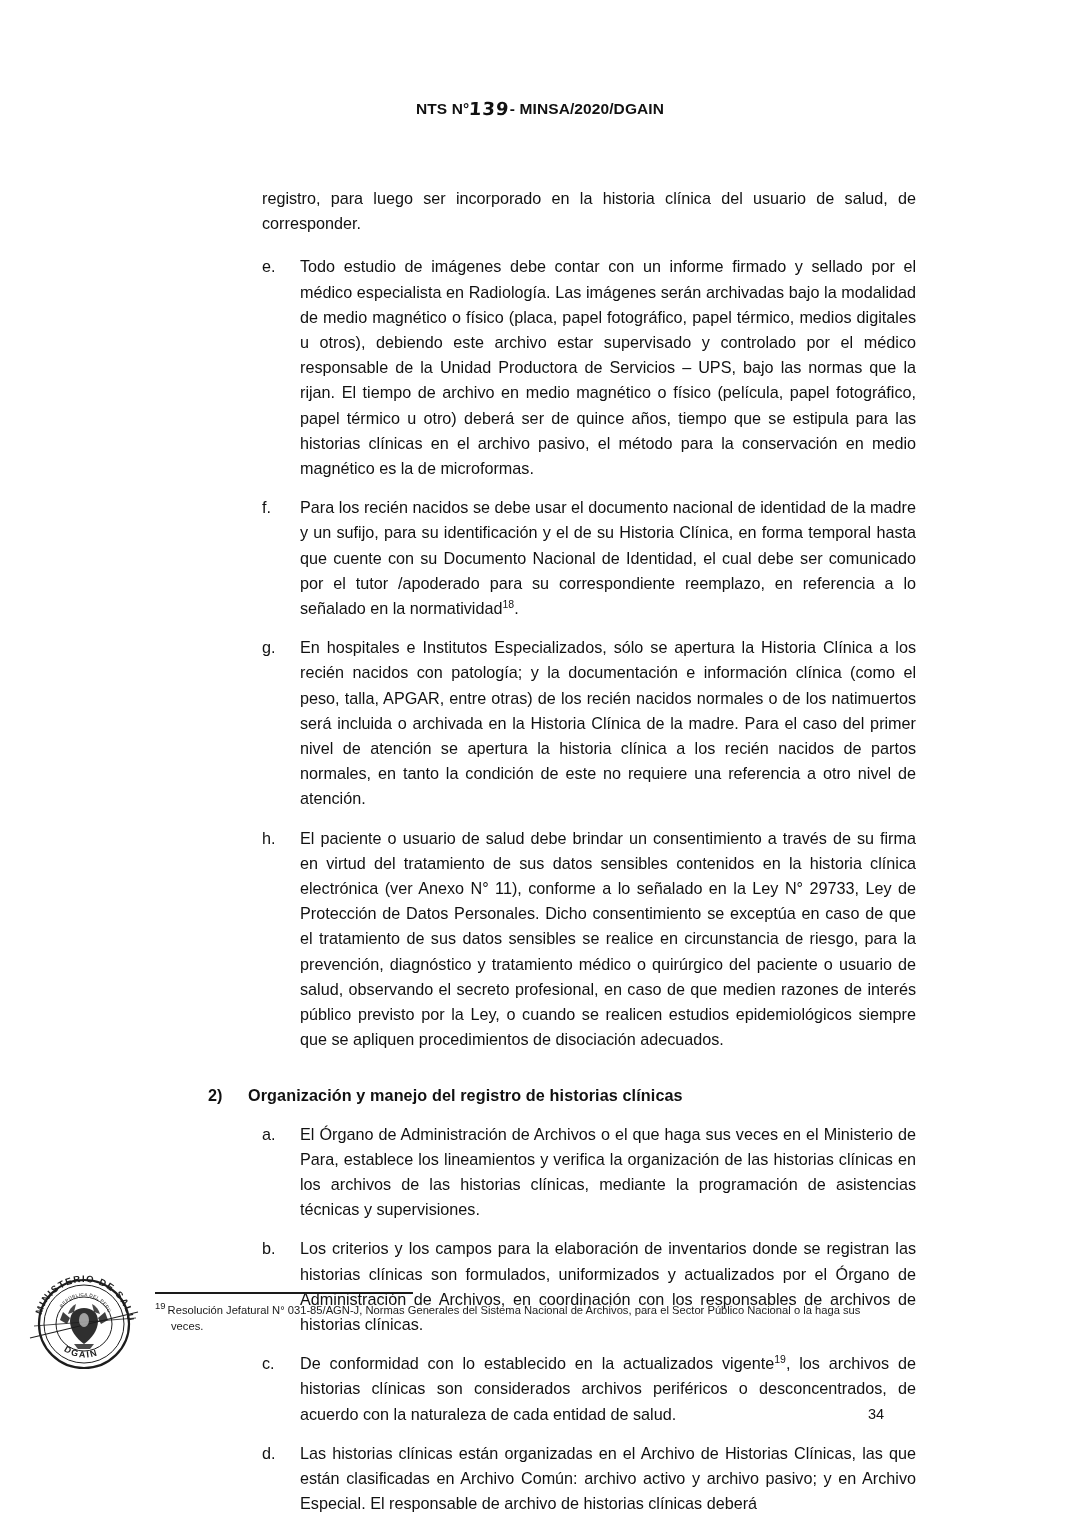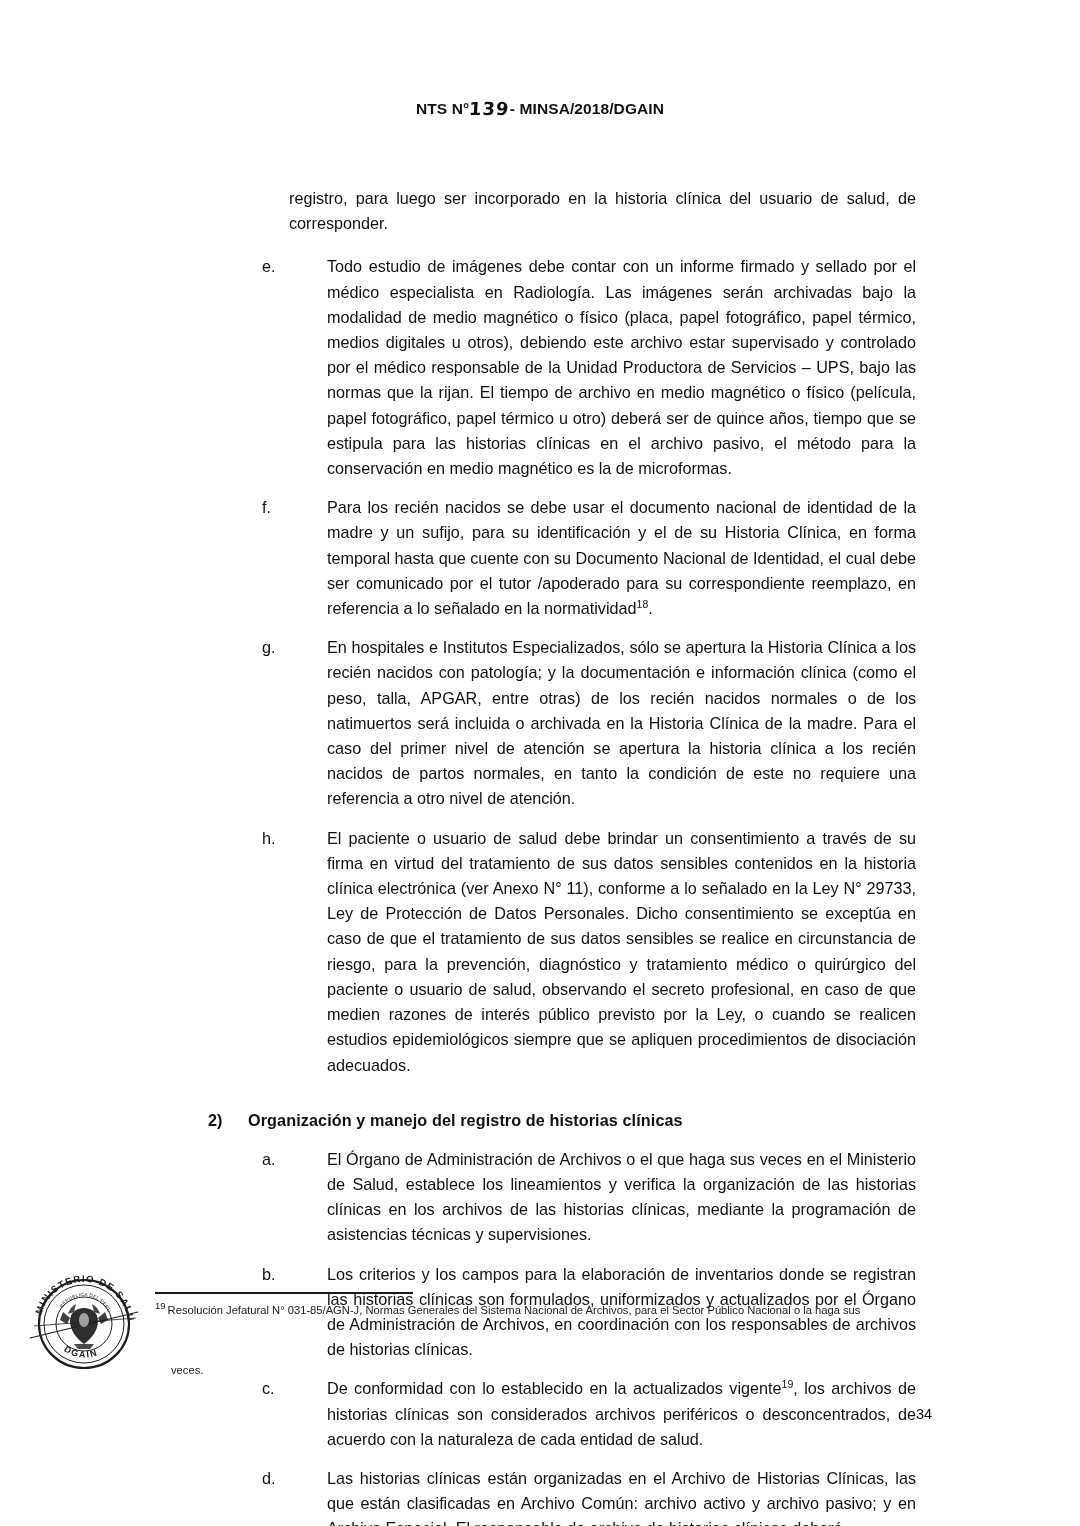--- a/index.html
+++ b/index.html
@@ -67,21 +67,20 @@
   .para .marker {
     flex: 0 0 38px;
     width: 38px;
     font-size: 16.2px;
     line-height: 25.2px;
   }
   .para .ptext {
     flex: 1 1 auto;
     text-align: justify;
     text-justify: inter-word;
-    margin-left: 27px;
   }
   .para.no-marker .ptext {
     text-align: justify;
   }
   .para.lead {
     margin-bottom: 18px;
   }
   sup.fn {
     font-size: 10.5px;
     vertical-align: super;
@@ -134,50 +133,48 @@
     vertical-align: super;
     line-height: 0;
     margin-right: 2px;
   }
   .footnote.wrap {
     padding-left: 0;
   }
   .footnote .cont {
     display: block;
     padding-left: 16px;
-    margin-top: 44px;
   }
 
   
   .page-number {
     position: absolute;
     left: 868px;
     top: 1406px;
     font-size: 14.5px;
-    margin-left: 48px;
   }
 
   
   .seal {
     position: absolute;
     left: 24px;
     top: 1268px;
     width: 122px;
     height: 108px;
   }
   .seal svg { display: block; }
 </style>
 </head>
 <body>
 
 <div class="page">
 
   <div class="doc-header">
     <div class="header-line1">
-      <span>NTS N°</span><span class="nts-num">139</span><span>-  MINSA/2018/DGAIN</span>
+      <span>NTS N°</span><span class="nts-num">139</span><span>-  MINSA/2020/DGAIN</span>
     </div>
   </div>
 
   <div class="body-block">
 
     <div class="para lead no-marker">
       <div class="ptext">registro, para luego ser incorporado en la historia clínica del usuario de salud, de corresponder.</div>
     </div>
 
     <div class="para">
@@ -200,21 +197,21 @@
       <div class="ptext">El paciente o usuario de salud debe brindar un consentimiento a través de su firma en virtud del tratamiento de sus datos sensibles contenidos en la historia clínica electrónica (ver Anexo N° 11), conforme a lo señalado en la Ley N° 29733, Ley de Protección de Datos Personales. Dicho consentimiento se exceptúa en caso de que el tratamiento de sus datos sensibles se realice en circunstancia de riesgo, para la prevención, diagnóstico y tratamiento médico o quirúrgico del paciente o usuario de salud, observando el secreto profesional, en caso de que medien razones de interés público previsto por la Ley, o cuando se realicen estudios epidemiológicos siempre que se apliquen procedimientos de disociación adecuados.</div>
     </div>
 
     <div class="section-heading">
       <div class="sh-marker">2)</div>
       <div class="sh-text">Organización y manejo del registro de historias clínicas</div>
     </div>
 
     <div class="para">
       <div class="marker">a.</div>
-      <div class="ptext">El Órgano de Administración de Archivos o el que haga sus veces en el Ministerio de Salud, establece los lineamientos y verifica la organización de las historias clínicas en los archivos de las historias clínicas, mediante la programación de asistencias técnicas y supervisiones.</div>
+      <div class="ptext">El Órgano de Administración de Archivos o el que haga sus veces en el Ministerio de Para, establece los lineamientos y verifica la organización de las historias clínicas en los archivos de las historias clínicas, mediante la programación de asistencias técnicas y supervisiones.</div>
     </div>
 
     <div class="para">
       <div class="marker">b.</div>
       <div class="ptext">Los criterios y los campos para la elaboración de inventarios donde se registran las historias clínicas son formulados, uniformizados y actualizados por el Órgano de Administración de Archivos, en coordinación con los responsables de archivos de historias clínicas.</div>
     </div>
 
     <div class="para">
       <div class="marker">c.</div>
       <div class="ptext"><span>De conformidad con lo establecido en la actualizados vigente</span><sup class="fn">19</sup><span>, los archivos de historias clínicas son considerados archivos periféricos o desconcentrados, de acuerdo con la naturaleza de cada entidad de salud.</span></div>

